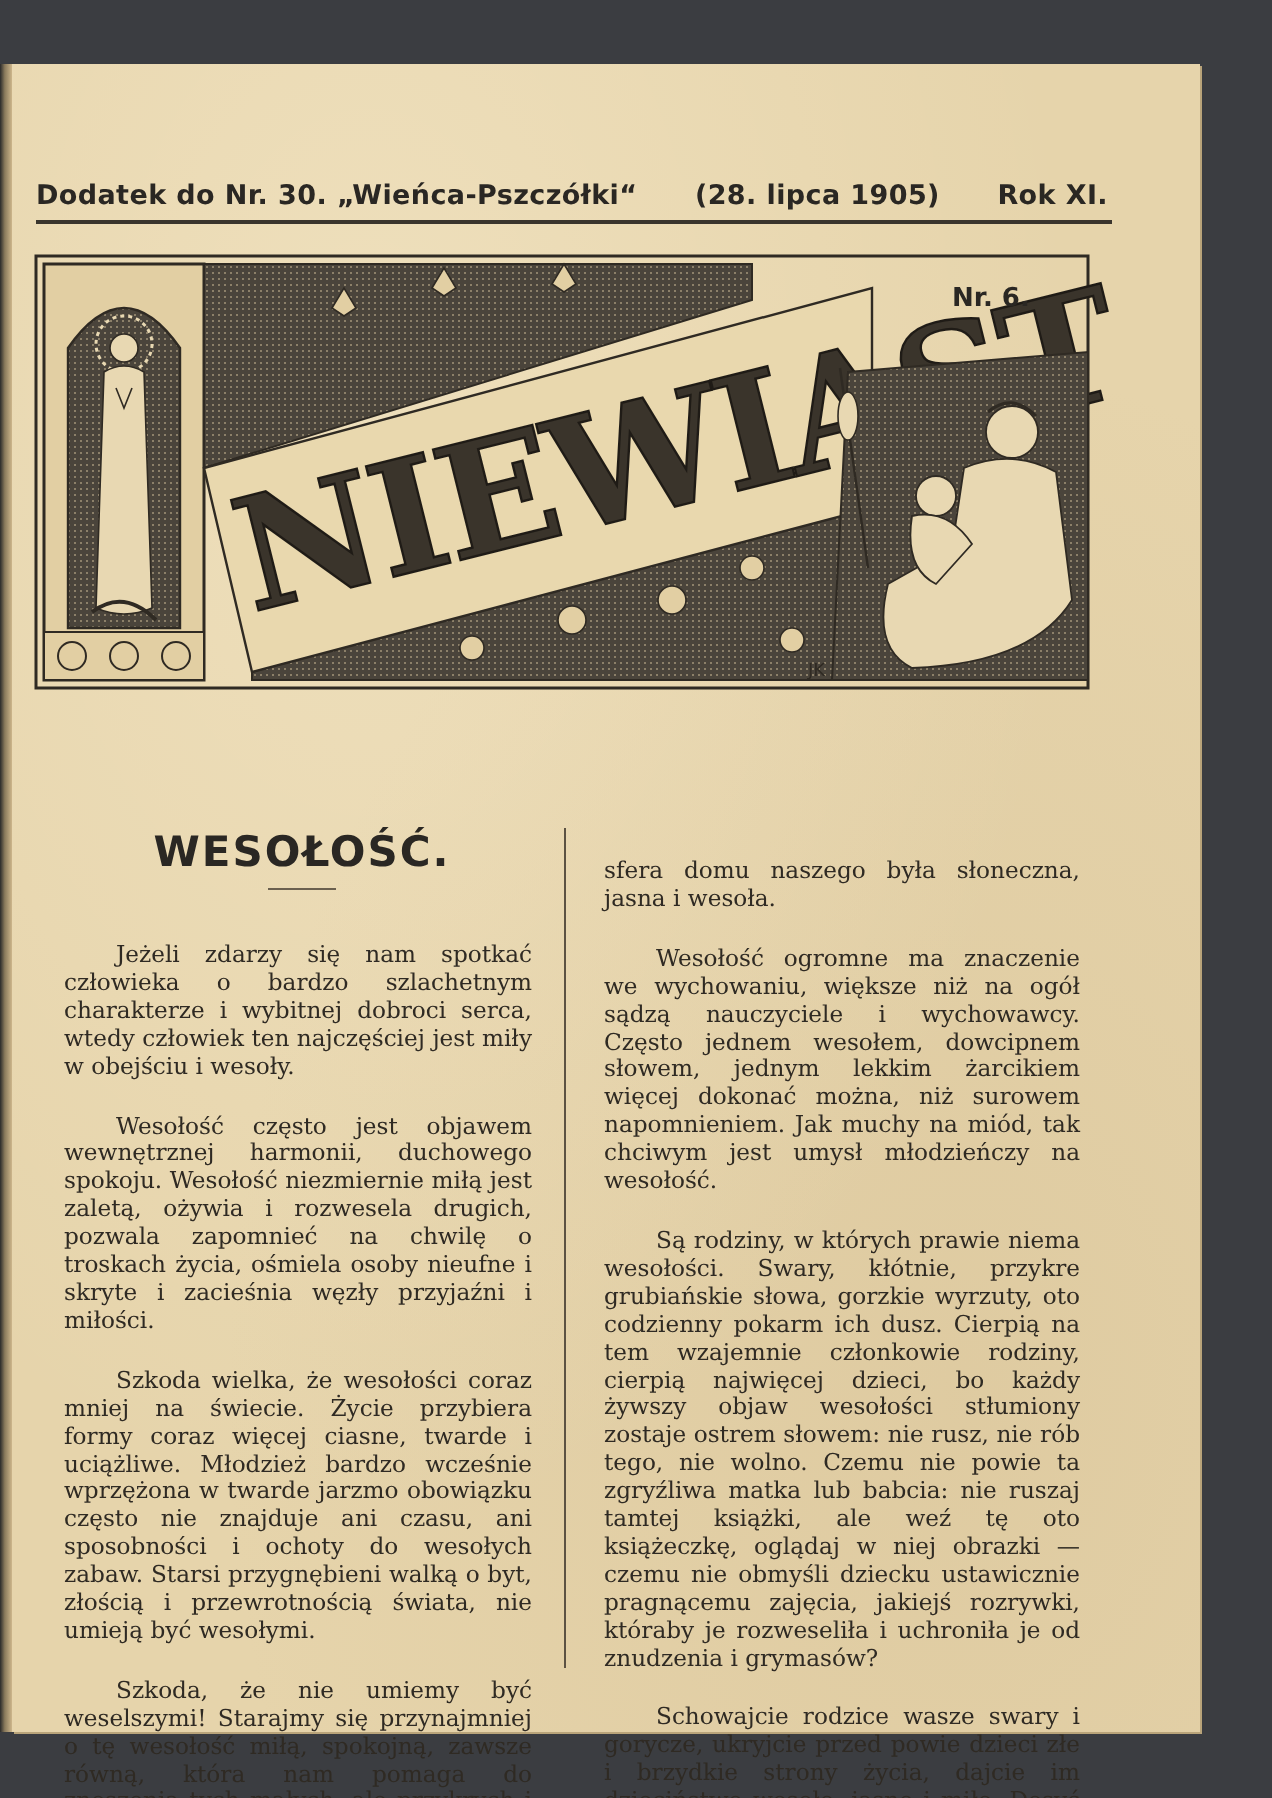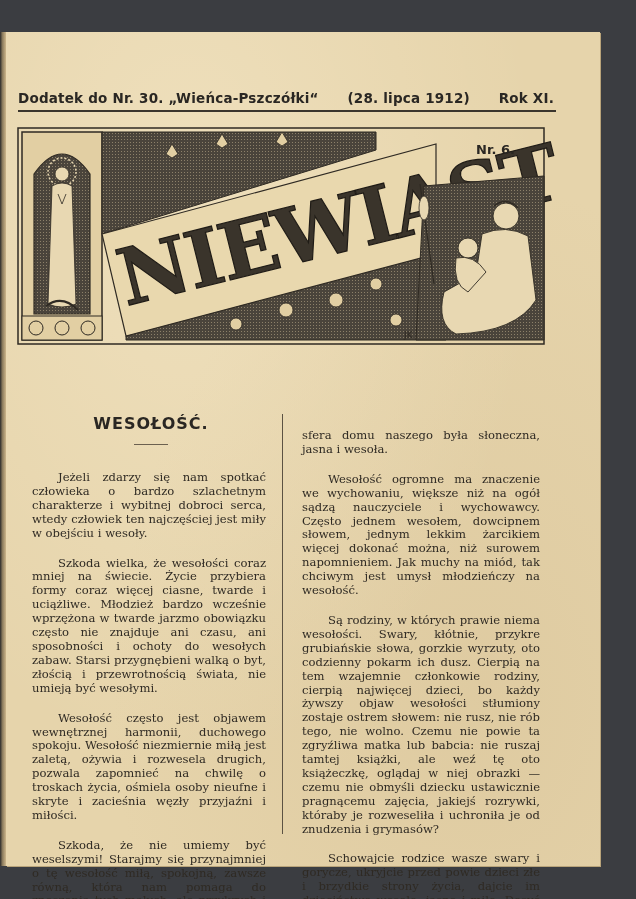--- a/index.html
+++ b/index.html
@@ -37,21 +37,21 @@
       position: absolute; left: 10px; top: 92px; width: 540px; height: 226px;
     }
     .masthead svg { width: 100%; height: 100%; }
     .issue-nr {
       position: absolute; left: 470px; top: 110px;
       font-family: "DejaVu Sans", sans-serif; font-weight: bold; font-size: 13px;
       color: #2a2723;
     }
     .article-title {
       position: absolute; left: 20px; top: 382px; width: 250px; text-align: center;
-      font-family: "DejaVu Sans", sans-serif; font-weight: 900; font-size: 16px;
+      font-family: "DejaVu Sans", sans-serif; font-weight: 900; font-size: 21px;
       letter-spacing: 1px; color: #2a2723;
     }
     .title-rule {
       position: absolute; left: 128px; top: 412px; width: 34px; height: 1px; background: #6b604f;
     }
     .col {
       position: absolute; font-size: 11.6px; line-height: 13.9px;
       text-align: justify; color: #2f2a23;
     }
     .col-left { left: 10px; top: 423px; width: 266px; }
@@ -64,21 +64,21 @@
   </style>
 </head>
 <body>
 
 <div class="left-strip"></div>
 
 <div class="page">
 
   <div class="header-line">
     <span>Dodatek do Nr. 30. „Wieńca-Pszczółki“</span>
-    <span>(28. lipca 1912)</span>
+    <span>(28. lipca 1905)</span>
     <span>Rok XI.</span>
   </div>
   <div class="header-rule"></div>
 
   <div class="masthead">
     <svg viewBox="0 0 540 226" preserveAspectRatio="none">
       <defs>
         <pattern id="hatch" width="3" height="3" patternUnits="userSpaceOnUse">
           <rect width="3" height="3" fill="#4a443b"></rect>
           <rect width="1" height="1" fill="#8c8069"></rect>
@@ -137,22 +137,22 @@
     </svg>
   </div>
 
   <div class="issue-nr">Nr. 6.</div>
 
   <div class="article-title">WESOŁOŚĆ.</div>
   <div class="title-rule"></div>
 
   <div class="col col-left">
     <p class="indent">Jeżeli zdarzy się nam spotkać człowieka o bardzo szlachetnym charakterze i wybitnej dobroci serca, wtedy człowiek ten najczęściej jest miły w obejściu i wesoły.</p>
+    <p class="indent">Wesołość często jest objawem wewnętrznej harmonii, duchowego spokoju. Wesołość niezmiernie miłą jest zaletą, ożywia i rozwesela drugich, pozwala zapomnieć na chwilę o troskach życia, ośmiela osoby nieufne i skryte i zacieśnia węzły przyjaźni i miłości.</p>
     <p class="indent">Szkoda wielka, że wesołości coraz mniej na świecie. Życie przybiera formy coraz więcej ciasne, twarde i uciążliwe. Młodzież bardzo wcześnie wprzężona w twarde jarzmo obowiązku często nie znajduje ani czasu, ani sposobności i ochoty do wesołych zabaw. Starsi przygnębieni walką o byt, złością i przewrotnością świata, nie umieją być wesołymi.</p>
-    <p class="indent">Wesołość często jest objawem wewnętrznej harmonii, duchowego spokoju. Wesołość niezmiernie miłą jest zaletą, ożywia i rozwesela drugich, pozwala zapomnieć na chwilę o troskach życia, ośmiela osoby nieufne i skryte i zacieśnia węzły przyjaźni i miłości.</p>
     <p class="indent">Szkoda, że nie umiemy być weselszymi! Starajmy się przynajmniej o tę wesołość miłą, spokojną, zawsze równą, która nam pomaga do znoszenia tych małych, ale przykrych i uciążliwych trudów życia, każdemu z nas przypadających w udziale. Starajmy się koniecznie, aby atmo-</p>
   </div>
 
   <div class="col-divider"></div>
 
   <div class="col col-right">
     <p>sfera domu naszego była słoneczna, jasna i wesoła.</p>
     <p class="indent">Wesołość ogromne ma znaczenie we wychowaniu, większe niż na ogół sądzą nauczyciele i wychowawcy. Często jednem wesołem, dowcipnem słowem, jednym lekkim żarcikiem więcej dokonać można, niż surowem napomnieniem. Jak muchy na miód, tak chciwym jest umysł młodzieńczy na wesołość.</p>
     <p class="indent">Są rodziny, w których prawie niema wesołości. Swary, kłótnie, przykre grubiańskie słowa, gorzkie wyrzuty, oto codzienny pokarm ich dusz. Cierpią na tem wzajemnie członkowie rodziny, cierpią najwięcej dzieci, bo każdy żywszy objaw wesołości stłumiony zostaje ostrem słowem: nie rusz, nie rób tego, nie wolno. Czemu nie powie ta zgryźliwa matka lub babcia: nie ruszaj tamtej książki, ale weź tę oto książeczkę, oglądaj w niej obrazki — czemu nie obmyśli dziecku ustawicznie pragnącemu zajęcia, jakiejś rozrywki, któraby je rozweseliła i uchroniła je od znudzenia i grymasów?</p>
     <p class="indent">Schowajcie rodzice wasze swary i gorycze, ukryjcie przed powie dzieci złe i brzydkie strony życia, dajcie im dzieciństwo wesołe, jasne i miłe. Dosyć zaznają cierpień w życiu późniejszem.</p>

